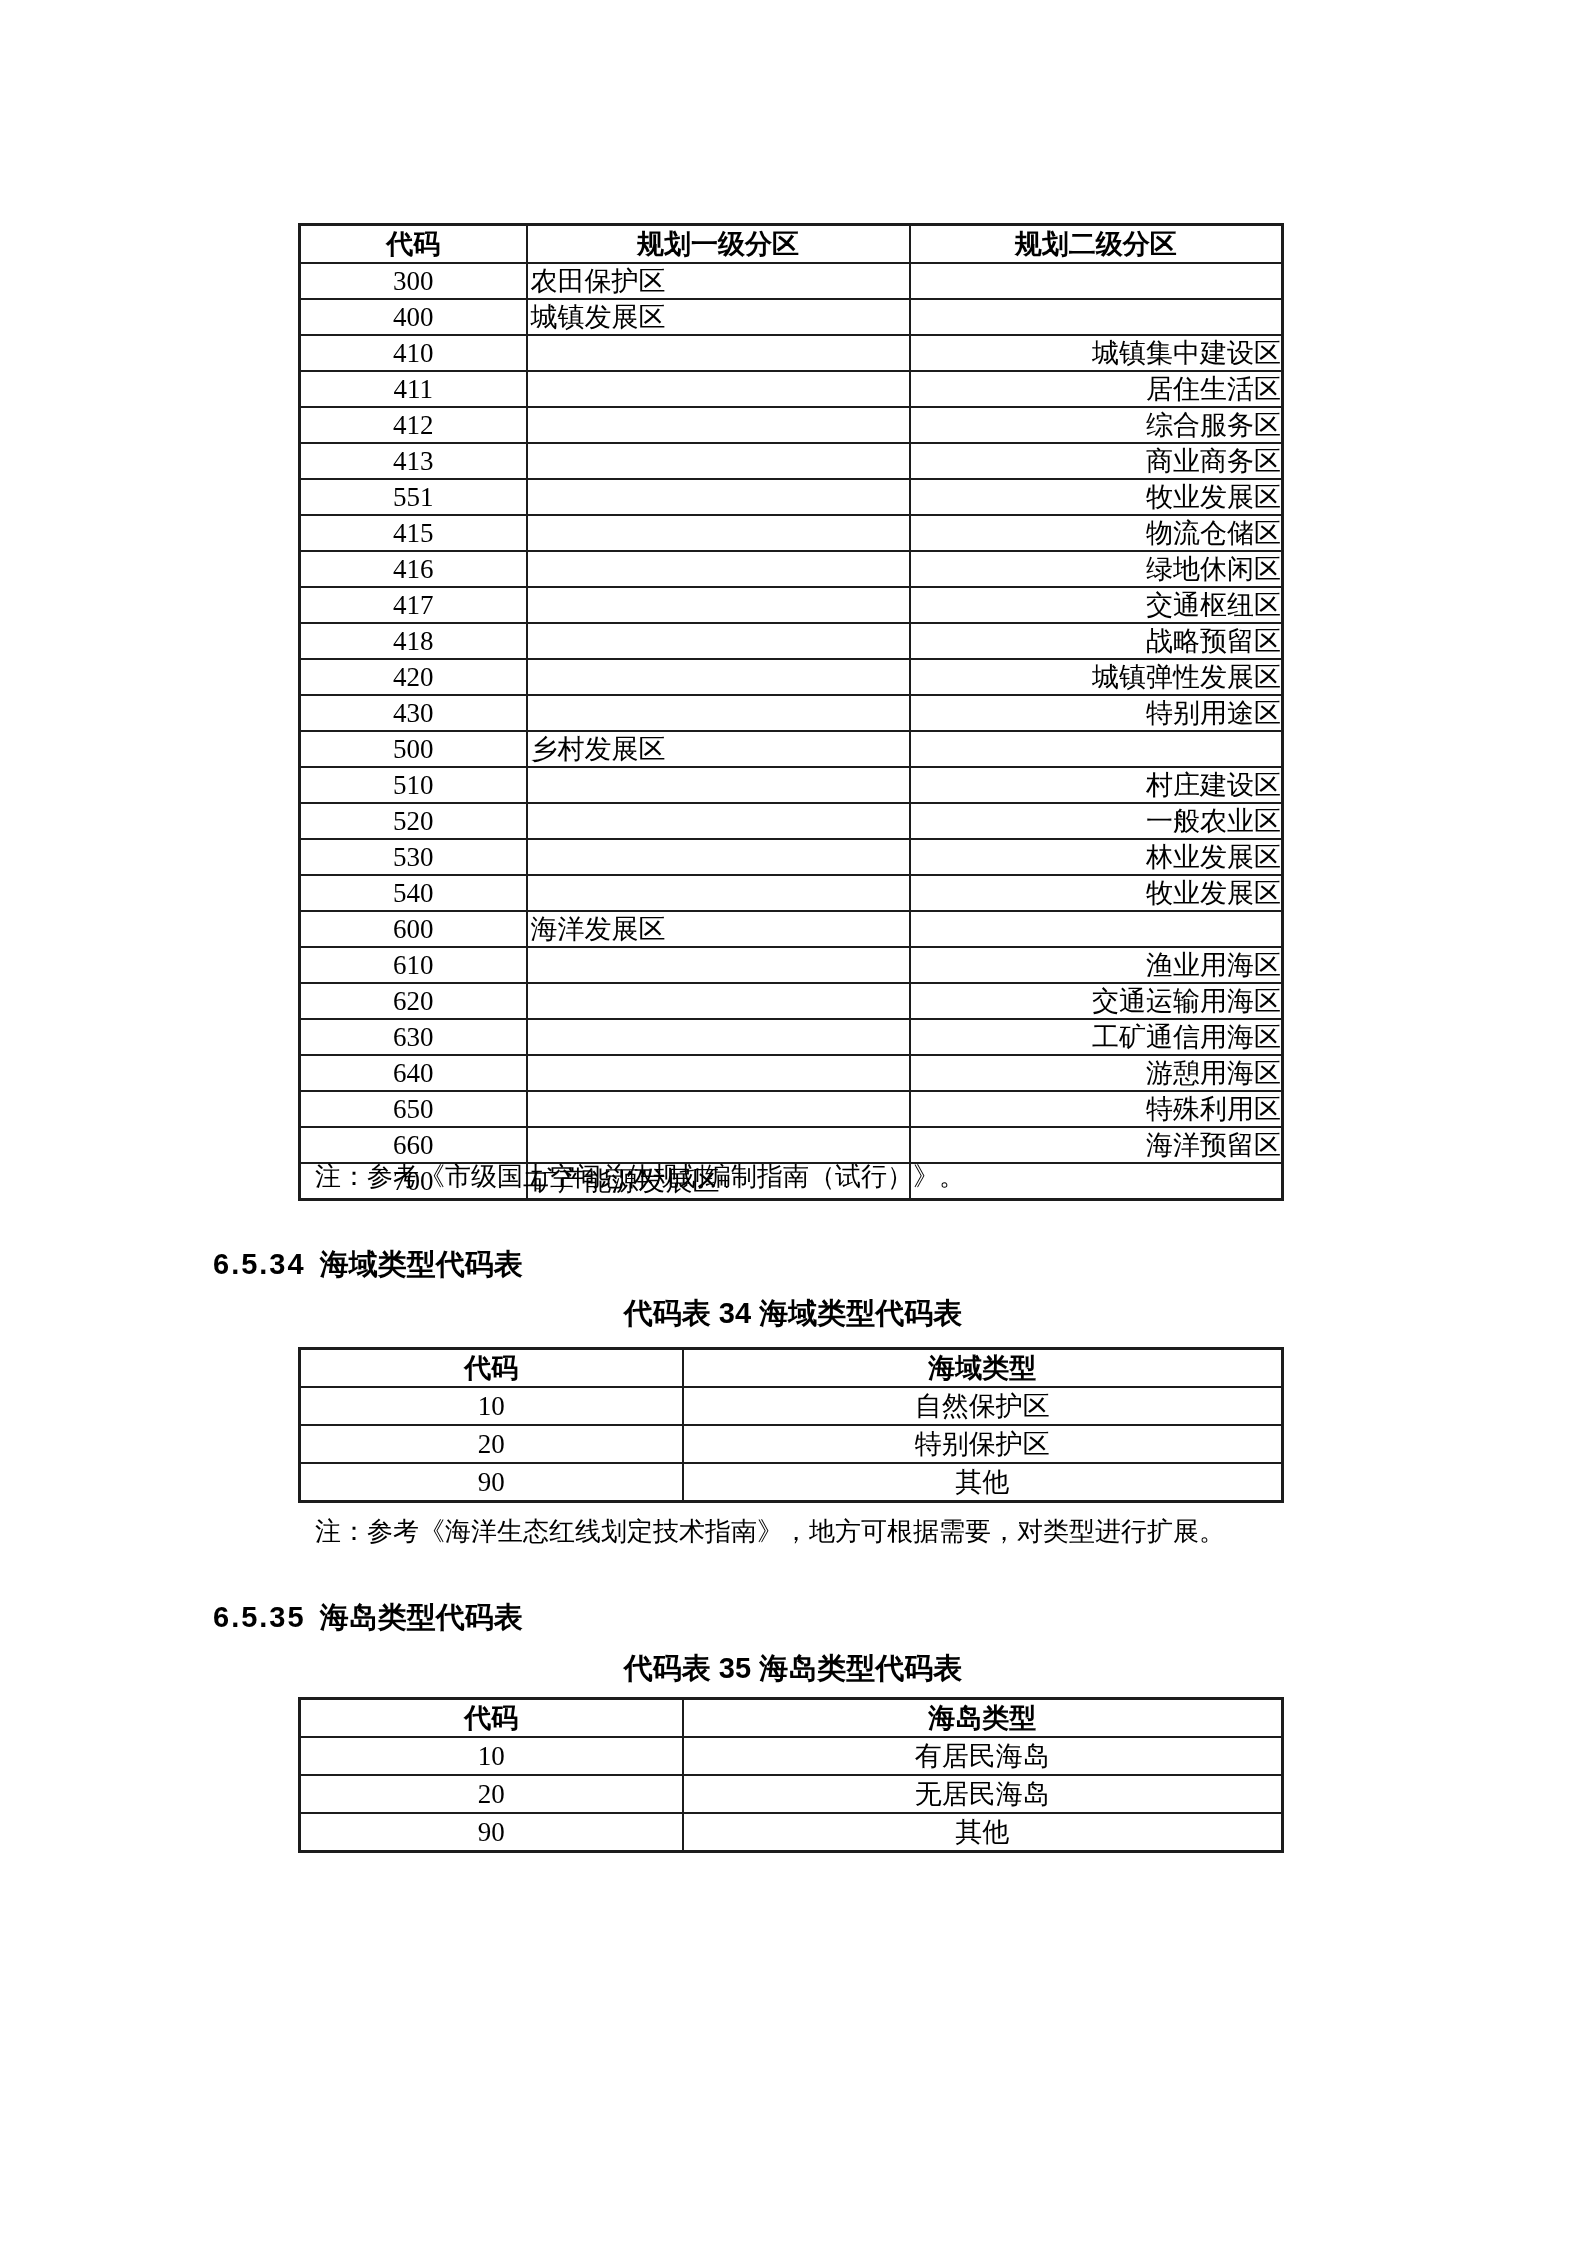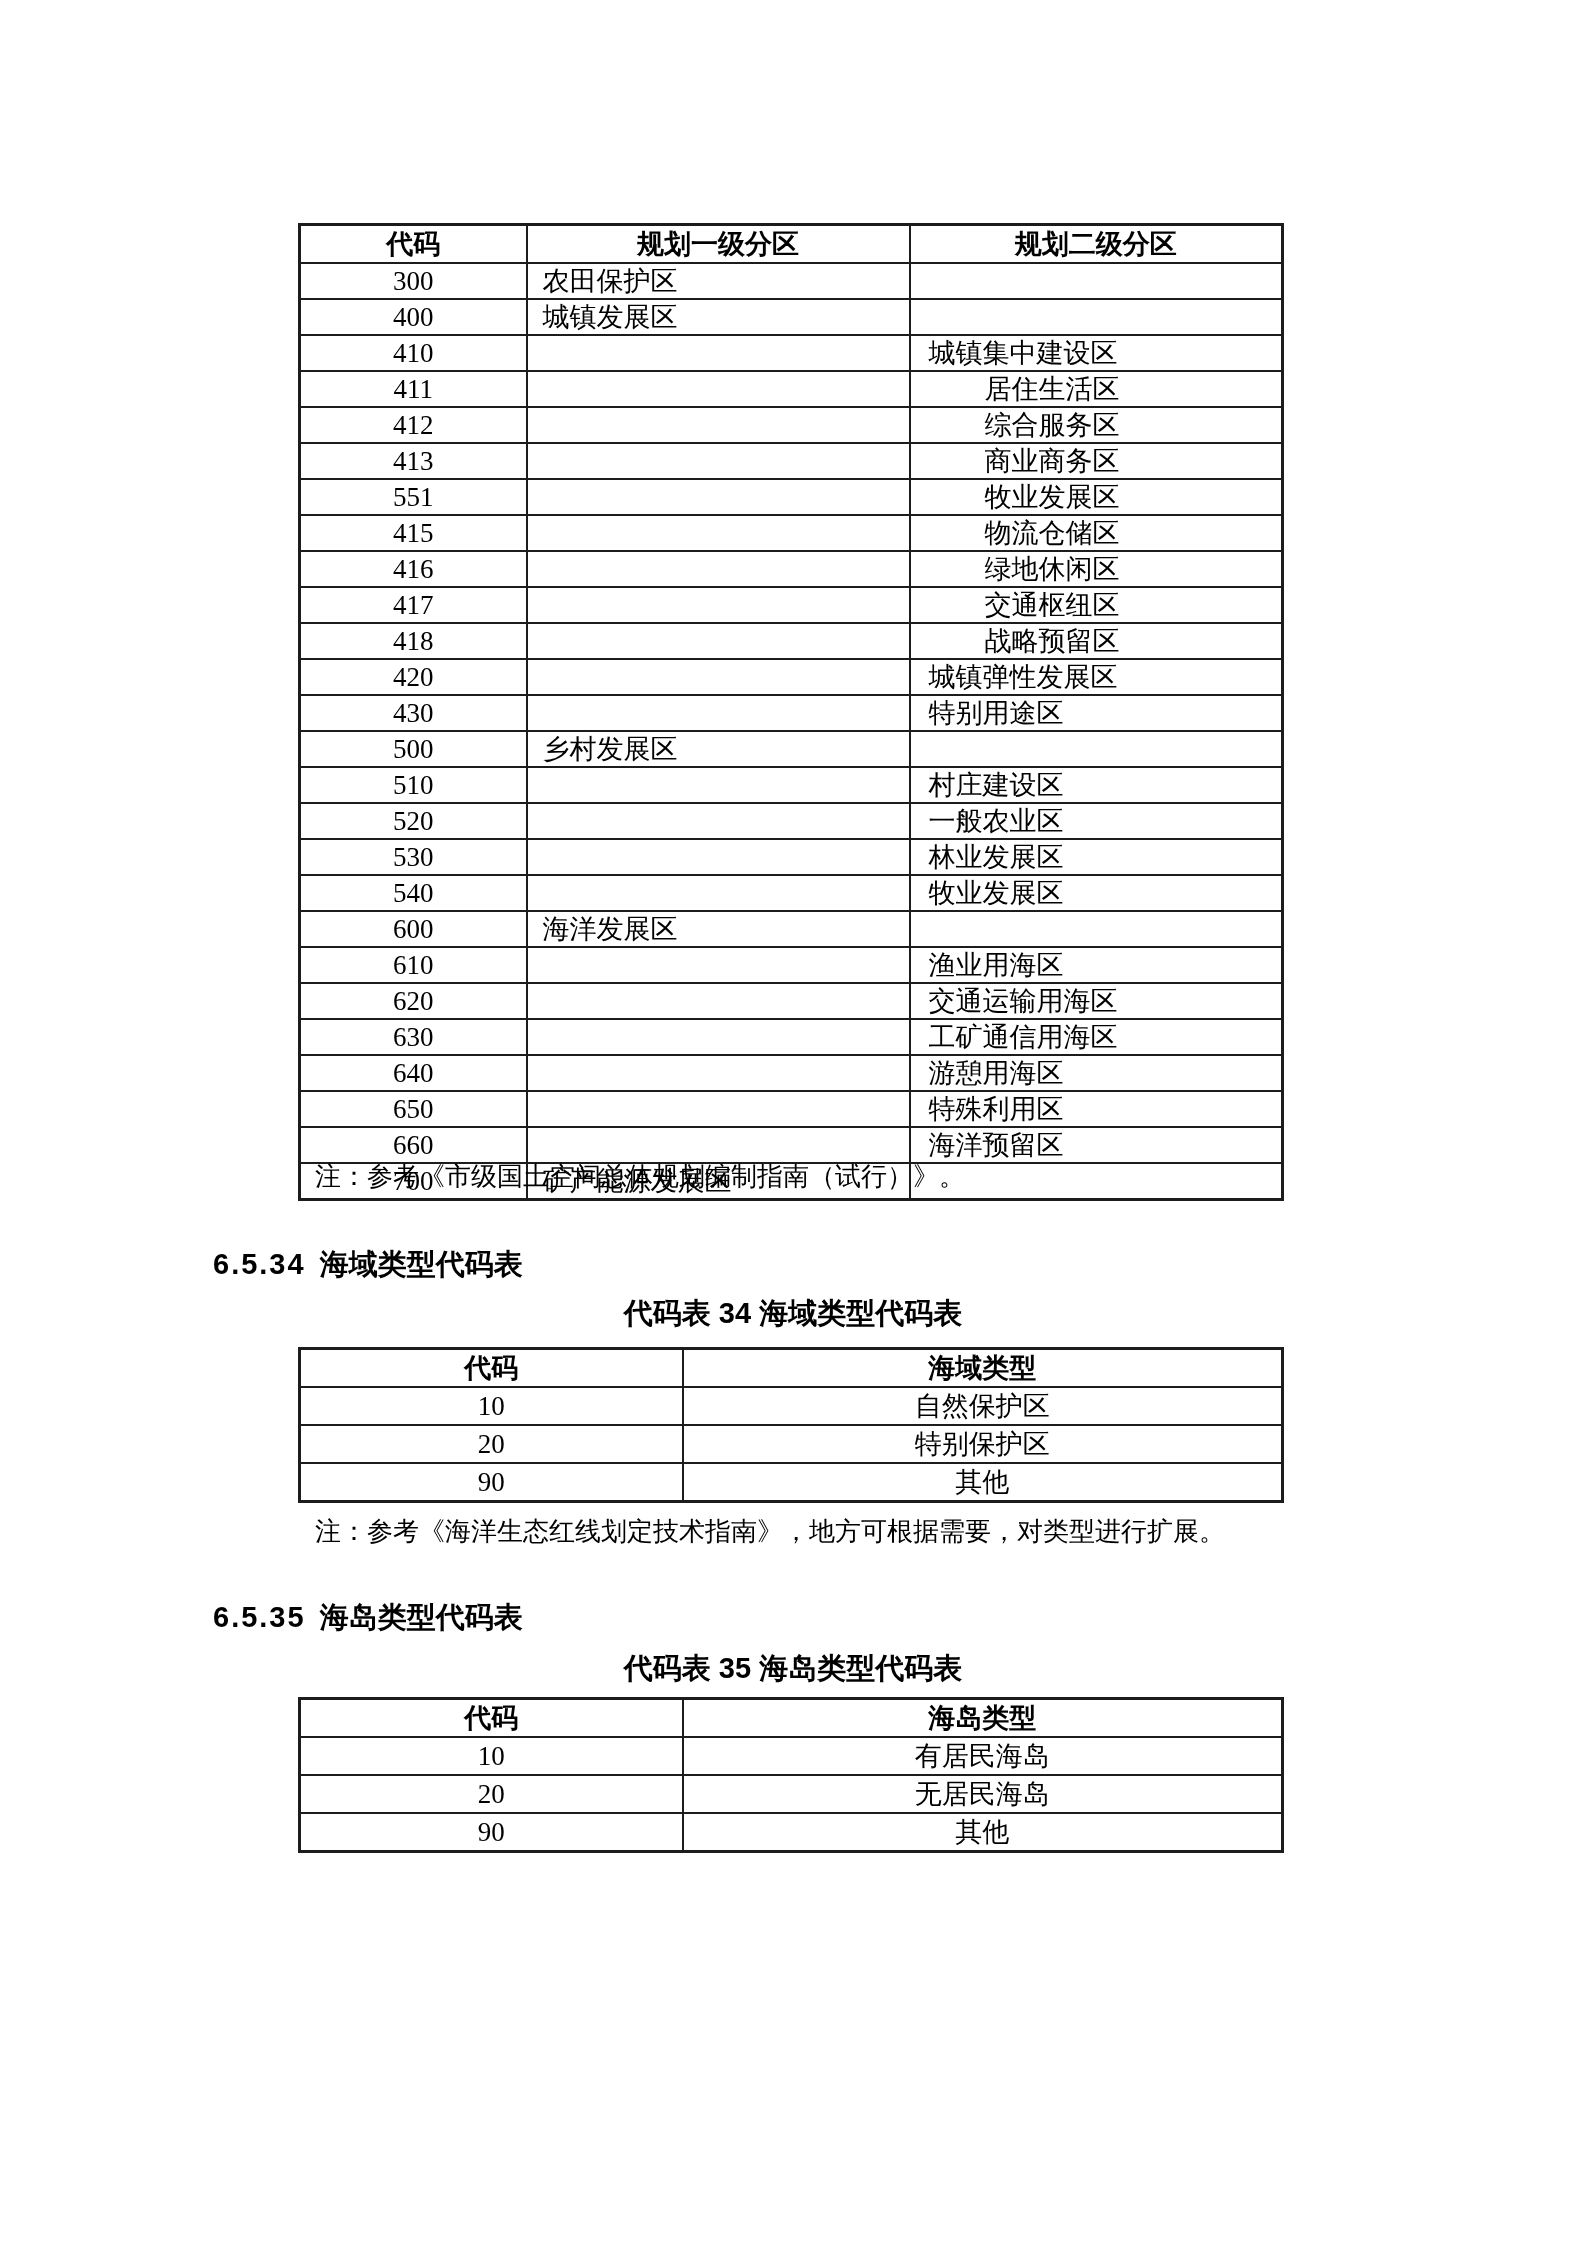--- a/index.html
+++ b/index.html
@@ -39,22 +39,22 @@
   }
   table.tbl td {
     font-size: 27px;
   }
 
   
   .tbl1 { left: 298px; top: 223px; width: 983px; }
   .tbl1 th { height: 35px; }
   .tbl1 td { height: 34px; line-height: 34px; }
   .tbl1 td.code { text-align: center; }
-  .tbl1 td.lvl1 { text-align: left; padding-left: 15px; margin-top: 22px; }
-  .tbl1 td.lvl2 { text-align: left; padding-left: 18px; }
+  .tbl1 td.lvl1 { text-align: left; padding-left: 3px; margin-top: 22px; }
+  .tbl1 td.lvl2 { text-align: right; padding-left: 18px; }
   .tbl1 td.lvl2.deep { padding-left: 74px; }
 
   
   .tbl2 { left: 298px; top: 1347px; width: 983px; }
   .tbl3 { left: 298px; top: 1697px; width: 983px; }
   .tbl2 th, .tbl3 th { height: 38px; }
   .tbl2 td, .tbl3 td { height: 37px; text-align: center; }
 
   
   .note {

